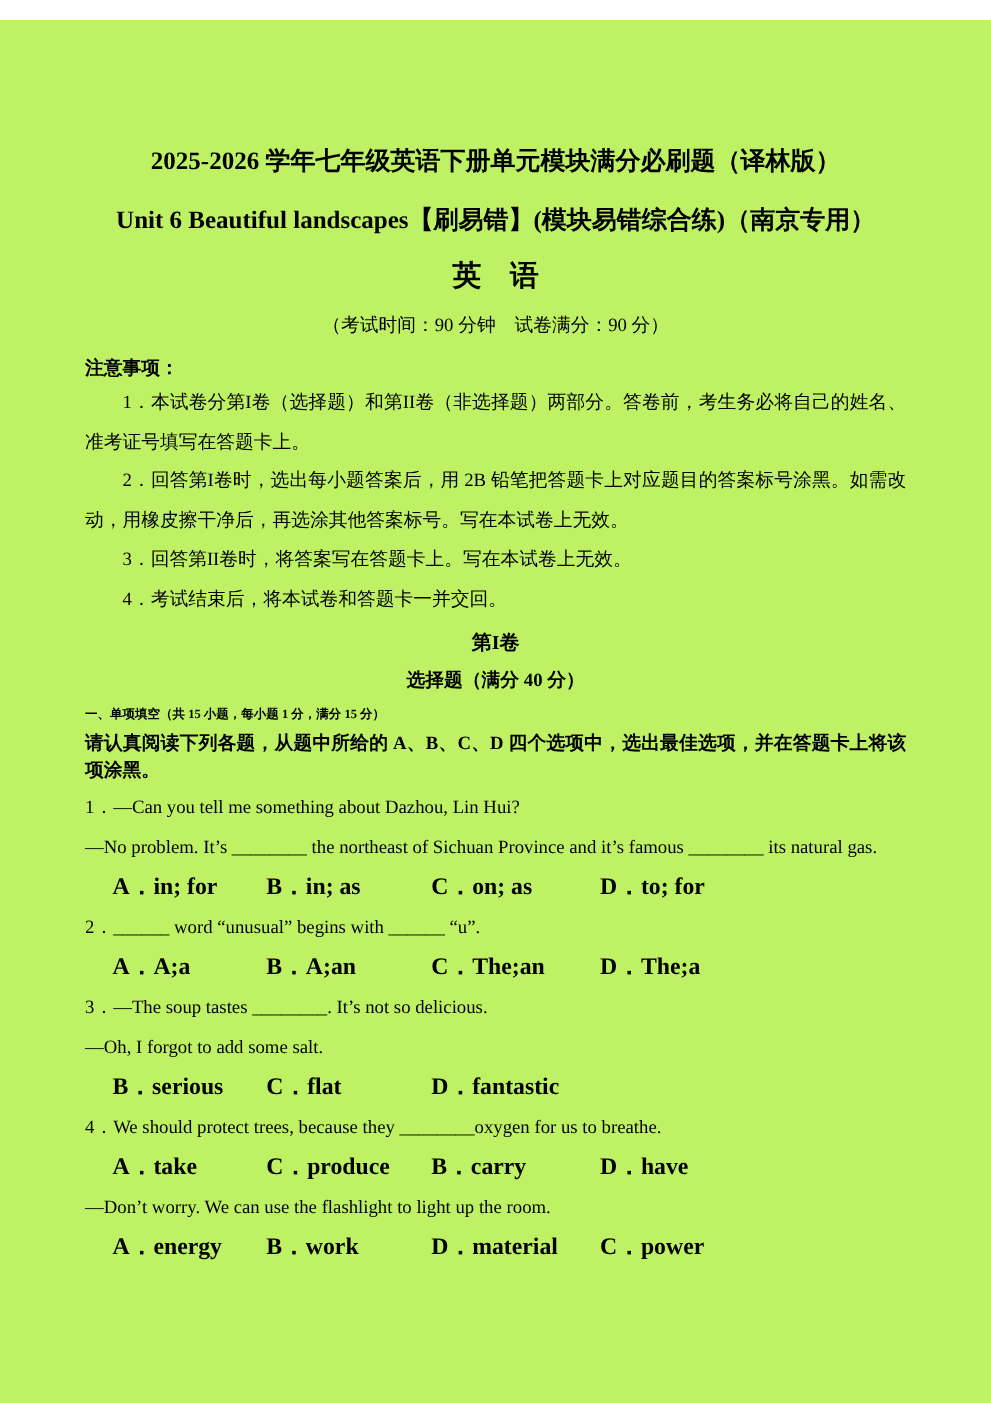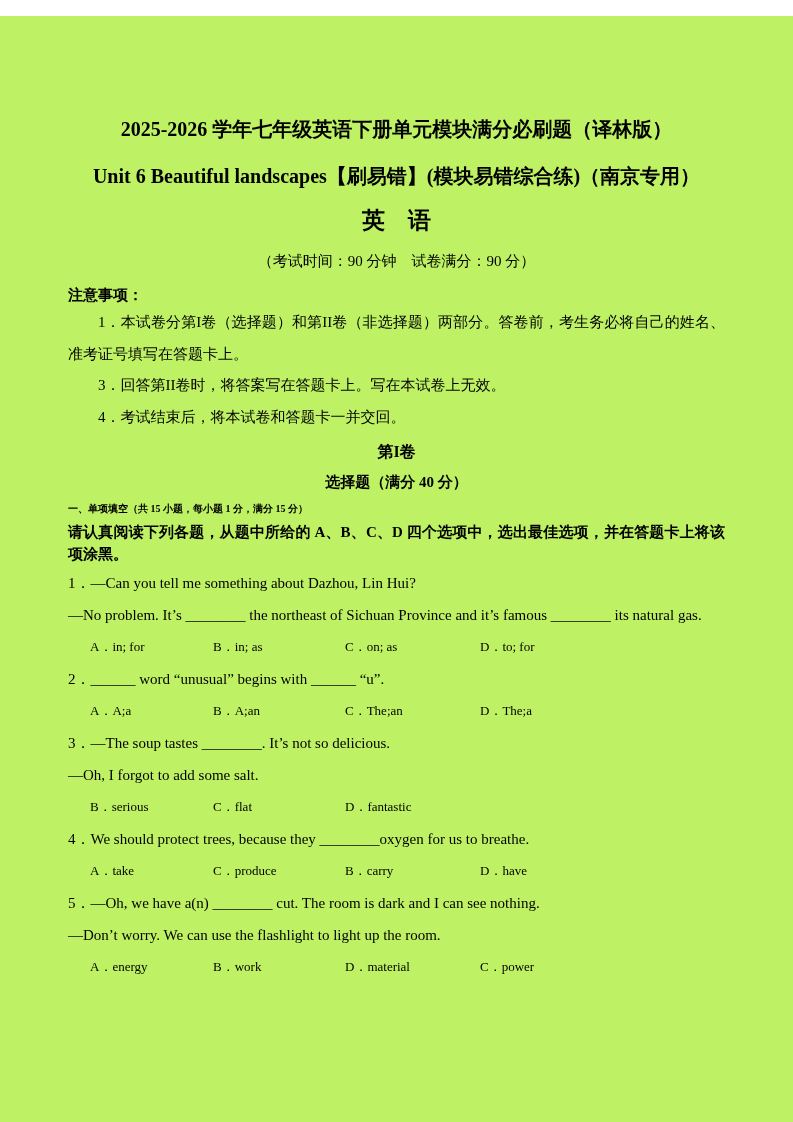--- a/index.html
+++ b/index.html
@@ -92,38 +92,40 @@
   .stem {
     margin: 0;
     font-size: 15px;
     line-height: 32px;
     text-align: justify;
   }
   .options {
     display: grid;
     grid-template-columns: 123px 132px 135px auto;
     padding-left: 22px;
-    font-size: 13px;
+    font-size: 19px;
     line-height: 32px;
+    font-weight: bold;
   }
   .opt { white-space: nowrap; }
 </style>
 </head>
 <body>
 
 <div class="doc">
 
   <h1 class="title-main">2025-2026 学年七年级英语下册单元模块满分必刷题（译林版）</h1>
   <h2 class="title-sub">Unit 6 Beautiful landscapes【刷易错】(模块易错综合练)（南京专用）</h2>
   <h3 class="subject">英　语</h3>
   <p class="exam-info">（考试时间：90 分钟　试卷满分：90 分）</p>
 
   <p class="notice-title">注意事项：</p>
   <div>
     <p class="notice">1．本试卷分第I卷（选择题）和第II卷（非选择题）两部分。答卷前，考生务必将自己的姓名、准考证号填写在答题卡上。</p>
+    <p class="notice">2．回答第I卷时，选出每小题答案后，用 2B 铅笔把答题卡上对应题目的答案标号涂黑。如需改动，用橡皮擦干净后，再选涂其他答案标号。写在本试卷上无效。</p>
     <p class="notice">3．回答第II卷时，将答案写在答题卡上。写在本试卷上无效。</p>
     <p class="notice">4．考试结束后，将本试卷和答题卡一并交回。</p>
   </div>
 
   <p class="part-title">第I卷</p>
   <p class="part-subtitle">选择题（满分 40 分）</p>
 
   <p class="section-title">一、单项填空（共 15 小题，每小题 1 分，满分 15 分）</p>
   <p class="section-instruction">请认真阅读下列各题，从题中所给的 A、B、C、D 四个选项中，选出最佳选项，并在答题卡上将该项涂黑。</p>
 
@@ -164,21 +166,20 @@
       <p class="stem">4．We should protect trees, because they ________oxygen for us to breathe.</p>
       <div class="options">
         <span class="opt">A．take</span>
         <span class="opt">C．produce</span>
         <span class="opt">B．carry</span>
         <span class="opt">D．have</span>
       </div>
     </div>
 
     <div class="question">
-      <p class="stem">5．—Oh, we have a(n) ________ cut. The room is dark and I can see nothing.</p>
       <p class="stem">—Don’t worry. We can use the flashlight to light up the room.</p>
       <div class="options">
         <span class="opt">A．energy</span>
         <span class="opt">B．work</span>
         <span class="opt">D．material</span>
         <span class="opt">C．power</span>
       </div>
     </div>
 
   </div>

